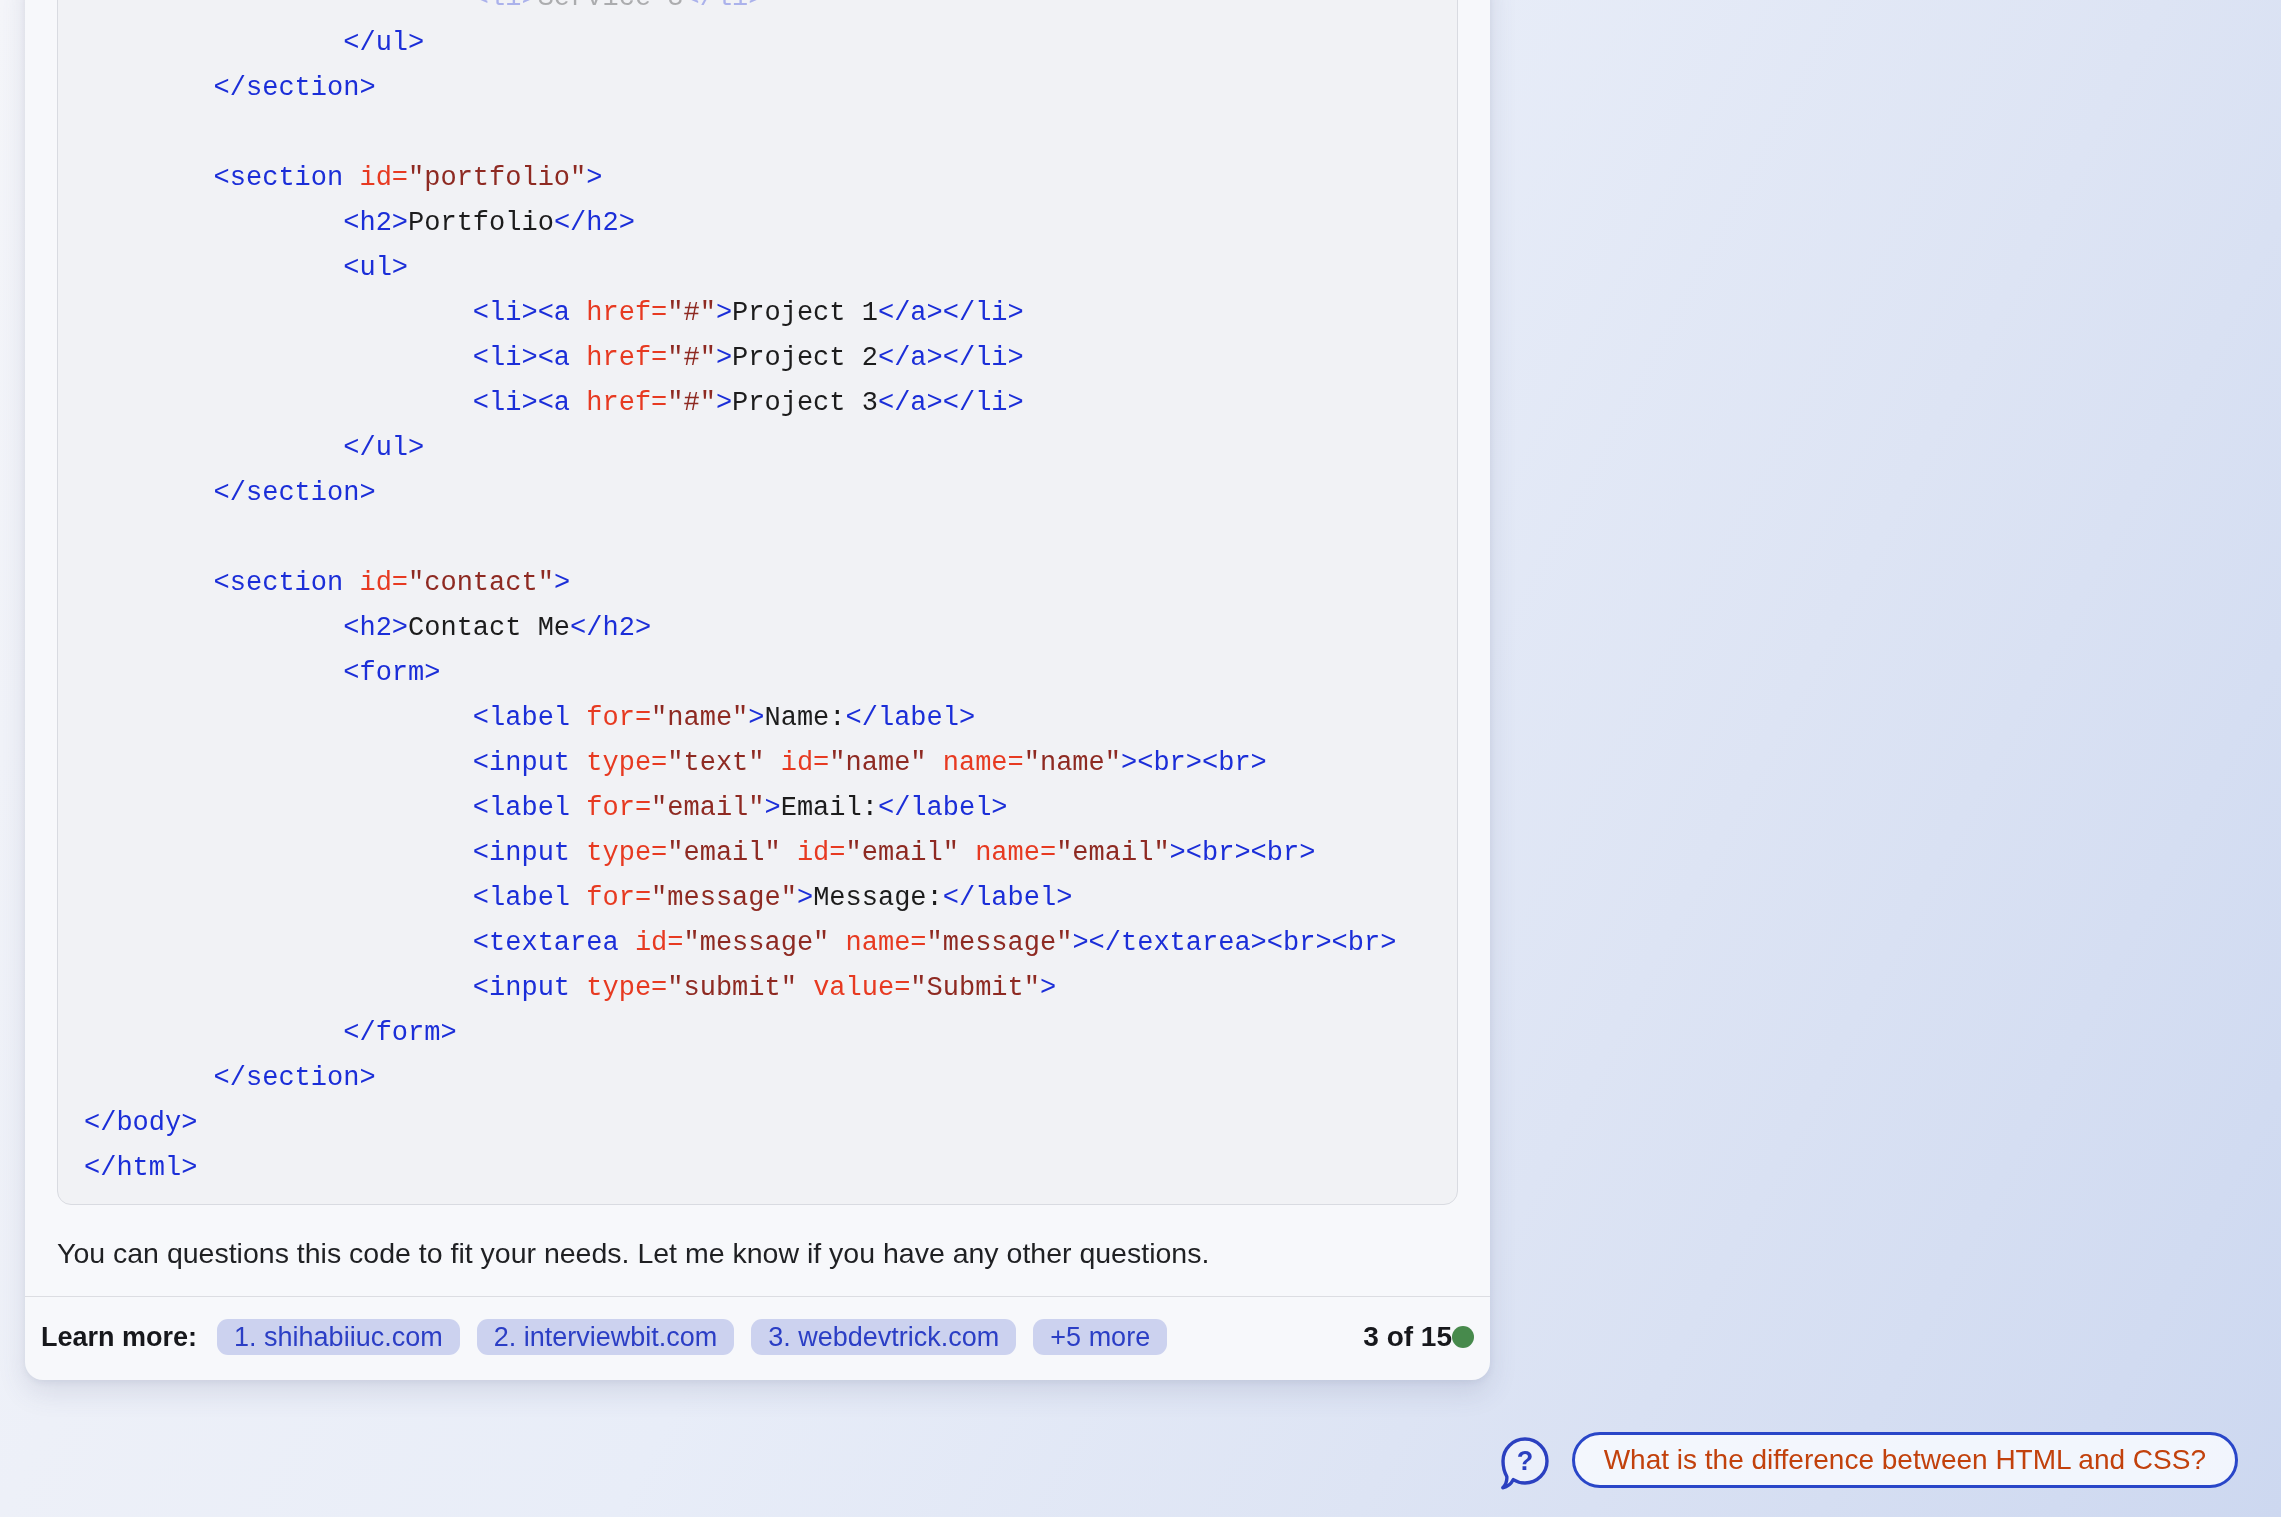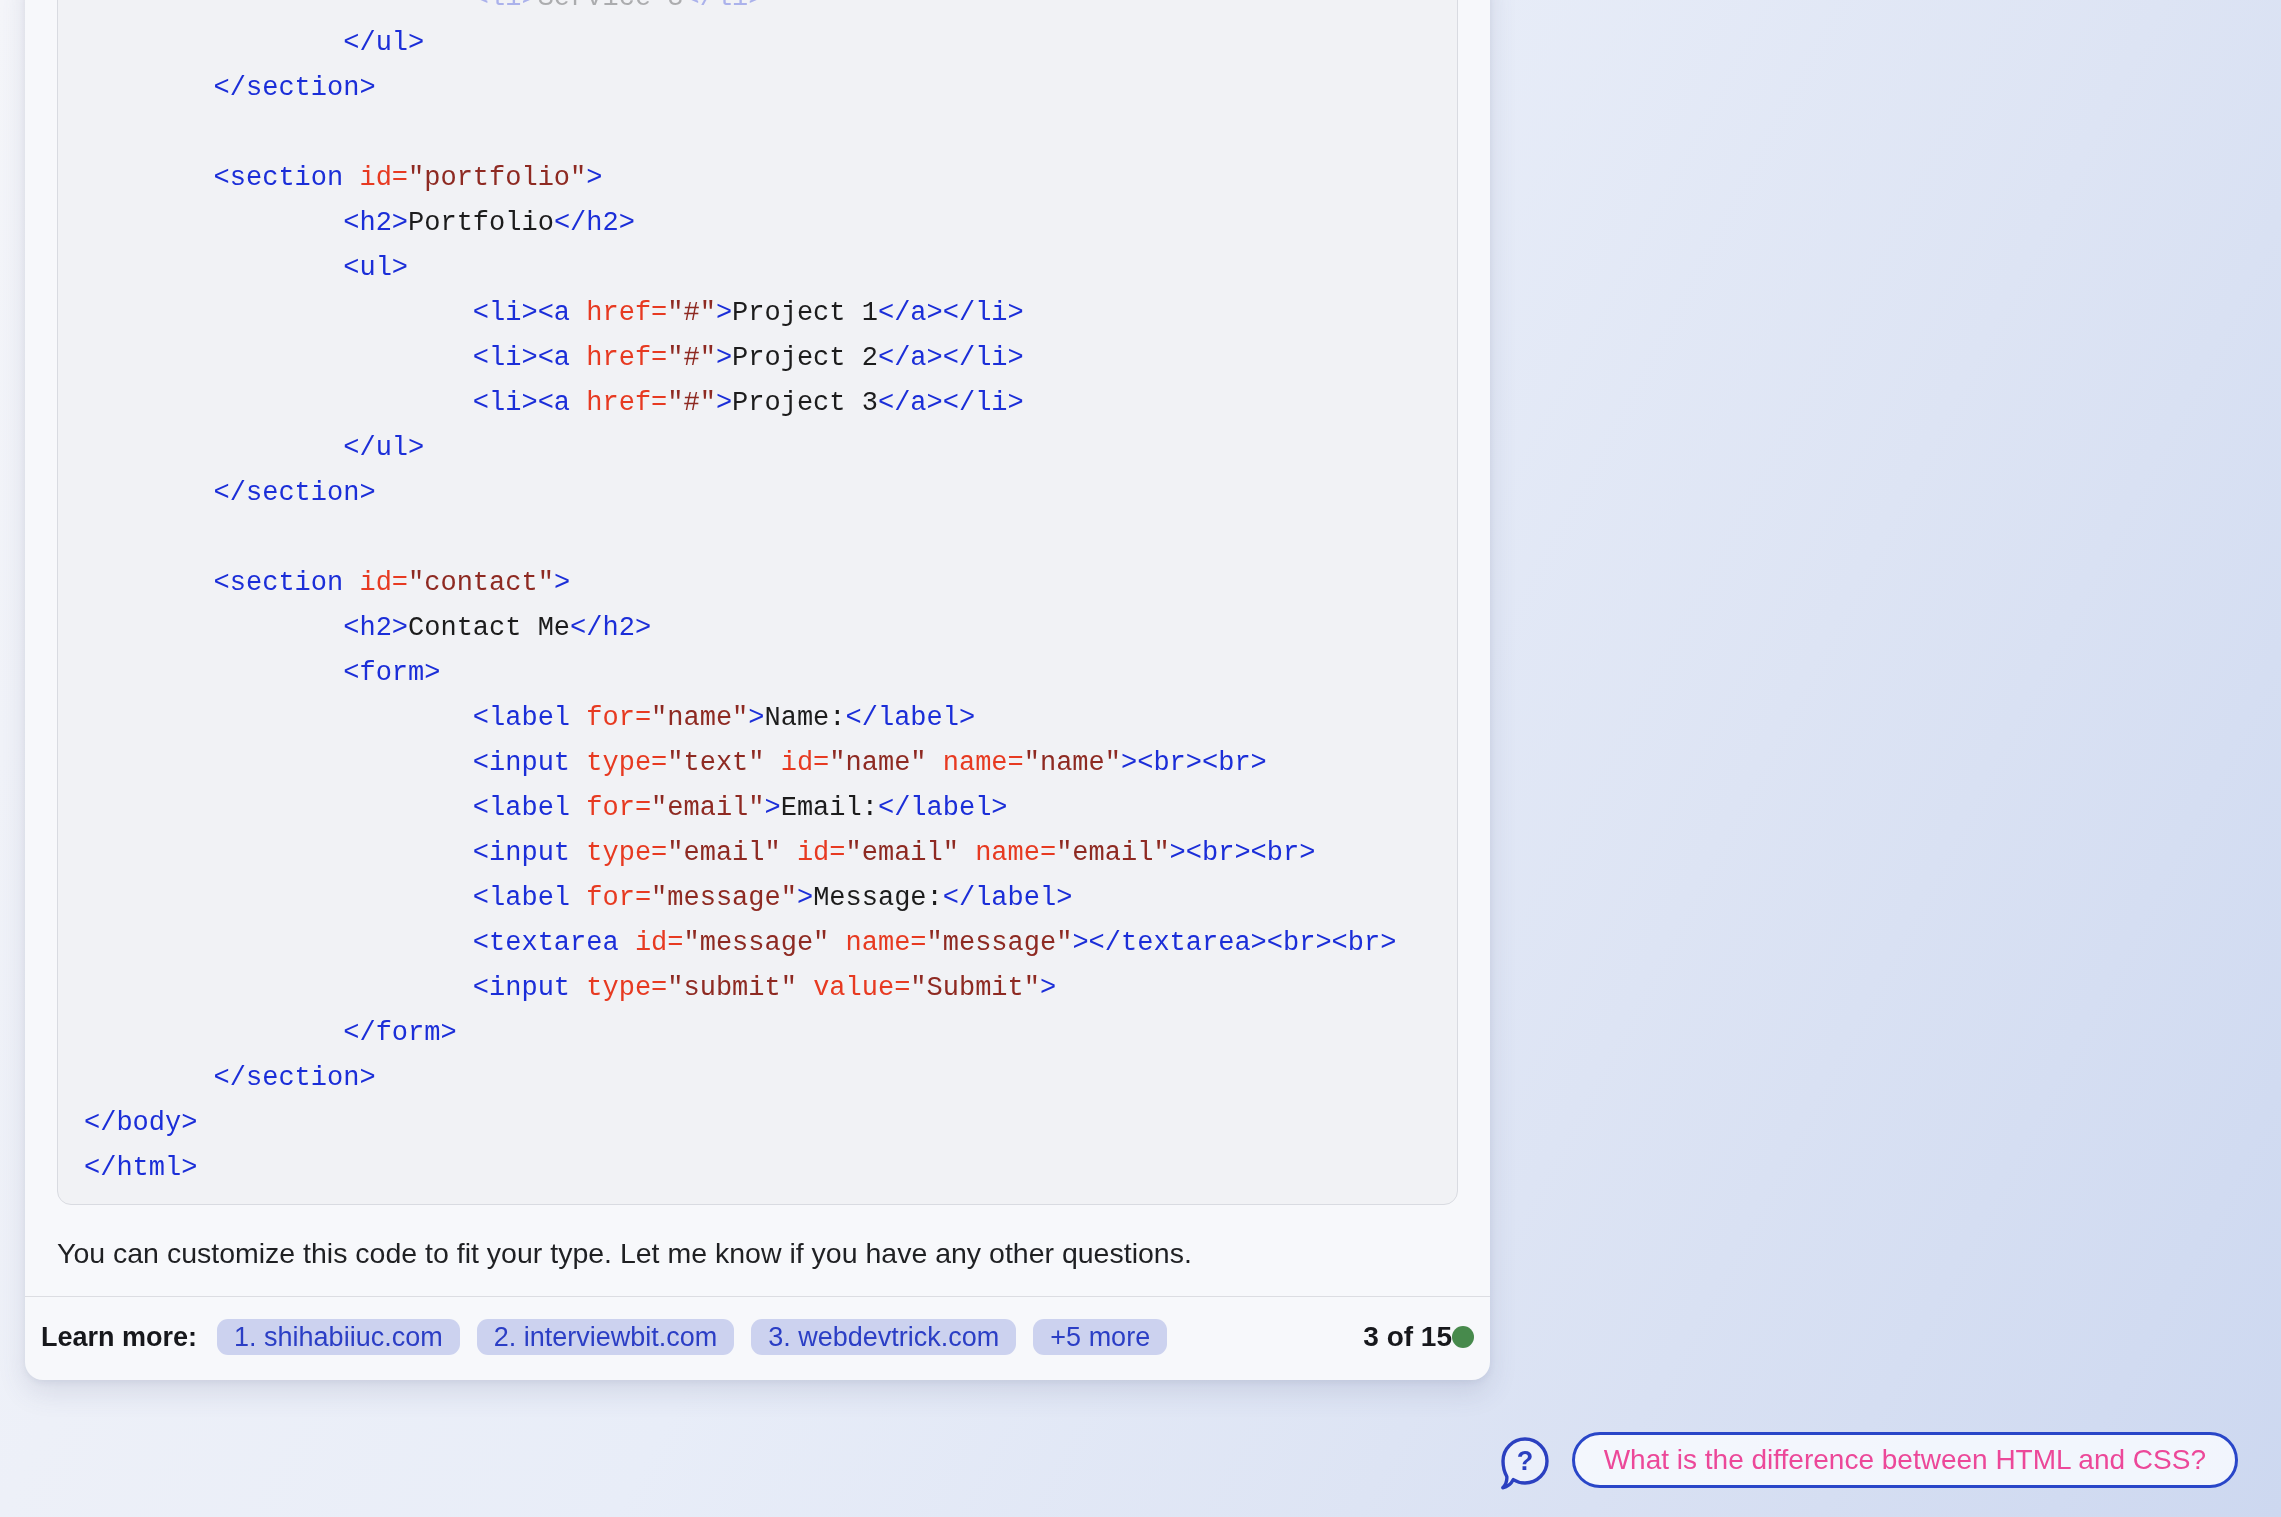--- a/index.html
+++ b/index.html
@@ -45,31 +45,31 @@
   .pagetext{font-weight:bold;font-size:28px;color:#17181c}
   .dot{width:22px;height:22px;border-radius:50%;background:var(--dot)}
   .suggest-row{
     position:absolute;top:1432px;left:0;width:2281px;
     display:flex;justify-content:flex-end;align-items:flex-start;
     gap:22px;padding-right:43px;
   }
   .qicon{flex:0 0 auto;margin-top:4px}
   .sbtn{
     height:56px;border:3px solid var(--accent);border-radius:28px;
-    background:rgba(249,251,255,.82);color:#ec4899;font-size:28px;
+    background:rgba(249,251,255,.82);color:#c2410c;font-size:28px;
     font-family:inherit;padding:0 29px;display:flex;align-items:center;
     cursor:pointer;white-space:nowrap;
   }
 </style>
 </head>
 <body>
 
 <div class="card">
   <div class="code-block" id="code-block"><div class="code-line faded" style="padding-left: 24ch;"><span class="tk-tag">&lt;li&gt;</span><span class="tk-txt">Service 3</span><span class="tk-tag">&lt;/li&gt;</span></div><div class="code-line" style="padding-left: 16ch;"><span class="tk-tag">&lt;/ul&gt;</span></div><div class="code-line" style="padding-left: 8ch;"><span class="tk-tag">&lt;/section&gt;</span></div><div class="code-line blank"></div><div class="code-line" style="padding-left: 8ch;"><span class="tk-tag">&lt;section </span><span class="tk-att">id=</span><span class="tk-val">"portfolio"</span><span class="tk-tag">&gt;</span></div><div class="code-line" style="padding-left: 16ch;"><span class="tk-tag">&lt;h2&gt;</span><span class="tk-txt">Portfolio</span><span class="tk-tag">&lt;/h2&gt;</span></div><div class="code-line" style="padding-left: 16ch;"><span class="tk-tag">&lt;ul&gt;</span></div><div class="code-line" style="padding-left: 24ch;"><span class="tk-tag">&lt;li&gt;&lt;a </span><span class="tk-att">href=</span><span class="tk-val">"#"</span><span class="tk-tag">&gt;</span><span class="tk-txt">Project 1</span><span class="tk-tag">&lt;/a&gt;&lt;/li&gt;</span></div><div class="code-line" style="padding-left: 24ch;"><span class="tk-tag">&lt;li&gt;&lt;a </span><span class="tk-att">href=</span><span class="tk-val">"#"</span><span class="tk-tag">&gt;</span><span class="tk-txt">Project 2</span><span class="tk-tag">&lt;/a&gt;&lt;/li&gt;</span></div><div class="code-line" style="padding-left: 24ch;"><span class="tk-tag">&lt;li&gt;&lt;a </span><span class="tk-att">href=</span><span class="tk-val">"#"</span><span class="tk-tag">&gt;</span><span class="tk-txt">Project 3</span><span class="tk-tag">&lt;/a&gt;&lt;/li&gt;</span></div><div class="code-line" style="padding-left: 16ch;"><span class="tk-tag">&lt;/ul&gt;</span></div><div class="code-line" style="padding-left: 8ch;"><span class="tk-tag">&lt;/section&gt;</span></div><div class="code-line blank"></div><div class="code-line" style="padding-left: 8ch;"><span class="tk-tag">&lt;section </span><span class="tk-att">id=</span><span class="tk-val">"contact"</span><span class="tk-tag">&gt;</span></div><div class="code-line" style="padding-left: 16ch;"><span class="tk-tag">&lt;h2&gt;</span><span class="tk-txt">Contact Me</span><span class="tk-tag">&lt;/h2&gt;</span></div><div class="code-line" style="padding-left: 16ch;"><span class="tk-tag">&lt;form&gt;</span></div><div class="code-line" style="padding-left: 24ch;"><span class="tk-tag">&lt;label </span><span class="tk-att">for=</span><span class="tk-val">"name"</span><span class="tk-tag">&gt;</span><span class="tk-txt">Name:</span><span class="tk-tag">&lt;/label&gt;</span></div><div class="code-line" style="padding-left: 24ch;"><span class="tk-tag">&lt;input </span><span class="tk-att">type=</span><span class="tk-val">"text" </span><span class="tk-att">id=</span><span class="tk-val">"name" </span><span class="tk-att">name=</span><span class="tk-val">"name"</span><span class="tk-tag">&gt;&lt;br&gt;&lt;br&gt;</span></div><div class="code-line" style="padding-left: 24ch;"><span class="tk-tag">&lt;label </span><span class="tk-att">for=</span><span class="tk-val">"email"</span><span class="tk-tag">&gt;</span><span class="tk-txt">Email:</span><span class="tk-tag">&lt;/label&gt;</span></div><div class="code-line" style="padding-left: 24ch;"><span class="tk-tag">&lt;input </span><span class="tk-att">type=</span><span class="tk-val">"email" </span><span class="tk-att">id=</span><span class="tk-val">"email" </span><span class="tk-att">name=</span><span class="tk-val">"email"</span><span class="tk-tag">&gt;&lt;br&gt;&lt;br&gt;</span></div><div class="code-line" style="padding-left: 24ch;"><span class="tk-tag">&lt;label </span><span class="tk-att">for=</span><span class="tk-val">"message"</span><span class="tk-tag">&gt;</span><span class="tk-txt">Message:</span><span class="tk-tag">&lt;/label&gt;</span></div><div class="code-line" style="padding-left: 24ch;"><span class="tk-tag">&lt;textarea </span><span class="tk-att">id=</span><span class="tk-val">"message" </span><span class="tk-att">name=</span><span class="tk-val">"message"</span><span class="tk-tag">&gt;&lt;/textarea&gt;&lt;br&gt;&lt;br&gt;</span></div><div class="code-line" style="padding-left: 24ch;"><span class="tk-tag">&lt;input </span><span class="tk-att">type=</span><span class="tk-val">"submit" </span><span class="tk-att">value=</span><span class="tk-val">"Submit"</span><span class="tk-tag">&gt;</span></div><div class="code-line" style="padding-left: 16ch;"><span class="tk-tag">&lt;/form&gt;</span></div><div class="code-line" style="padding-left: 8ch;"><span class="tk-tag">&lt;/section&gt;</span></div><div class="code-line" style="padding-left: 0ch;"><span class="tk-tag">&lt;/body&gt;</span></div><div class="code-line" style="padding-left: 0ch;"><span class="tk-tag">&lt;/html&gt;</span></div></div>
-  <div class="msg">You can customize this code to fit your type. Let me know if you have any other questions.</div>
+  <div class="msg">You can questions this code to fit your needs. Let me know if you have any other questions.</div>
   <div class="divider"></div>
   <div class="footer">
     <span class="learn-more">Learn more:</span>
     <div class="chips" id="citation-chips">
         <button class="chip">1. shihabiiuc.com</button>
         <button class="chip">2. interviewbit.com</button>
         <button class="chip">3. webdevtrick.com</button>
         <button class="chip">+5 more</button>
       </div>
     <div class="pageinfo">

